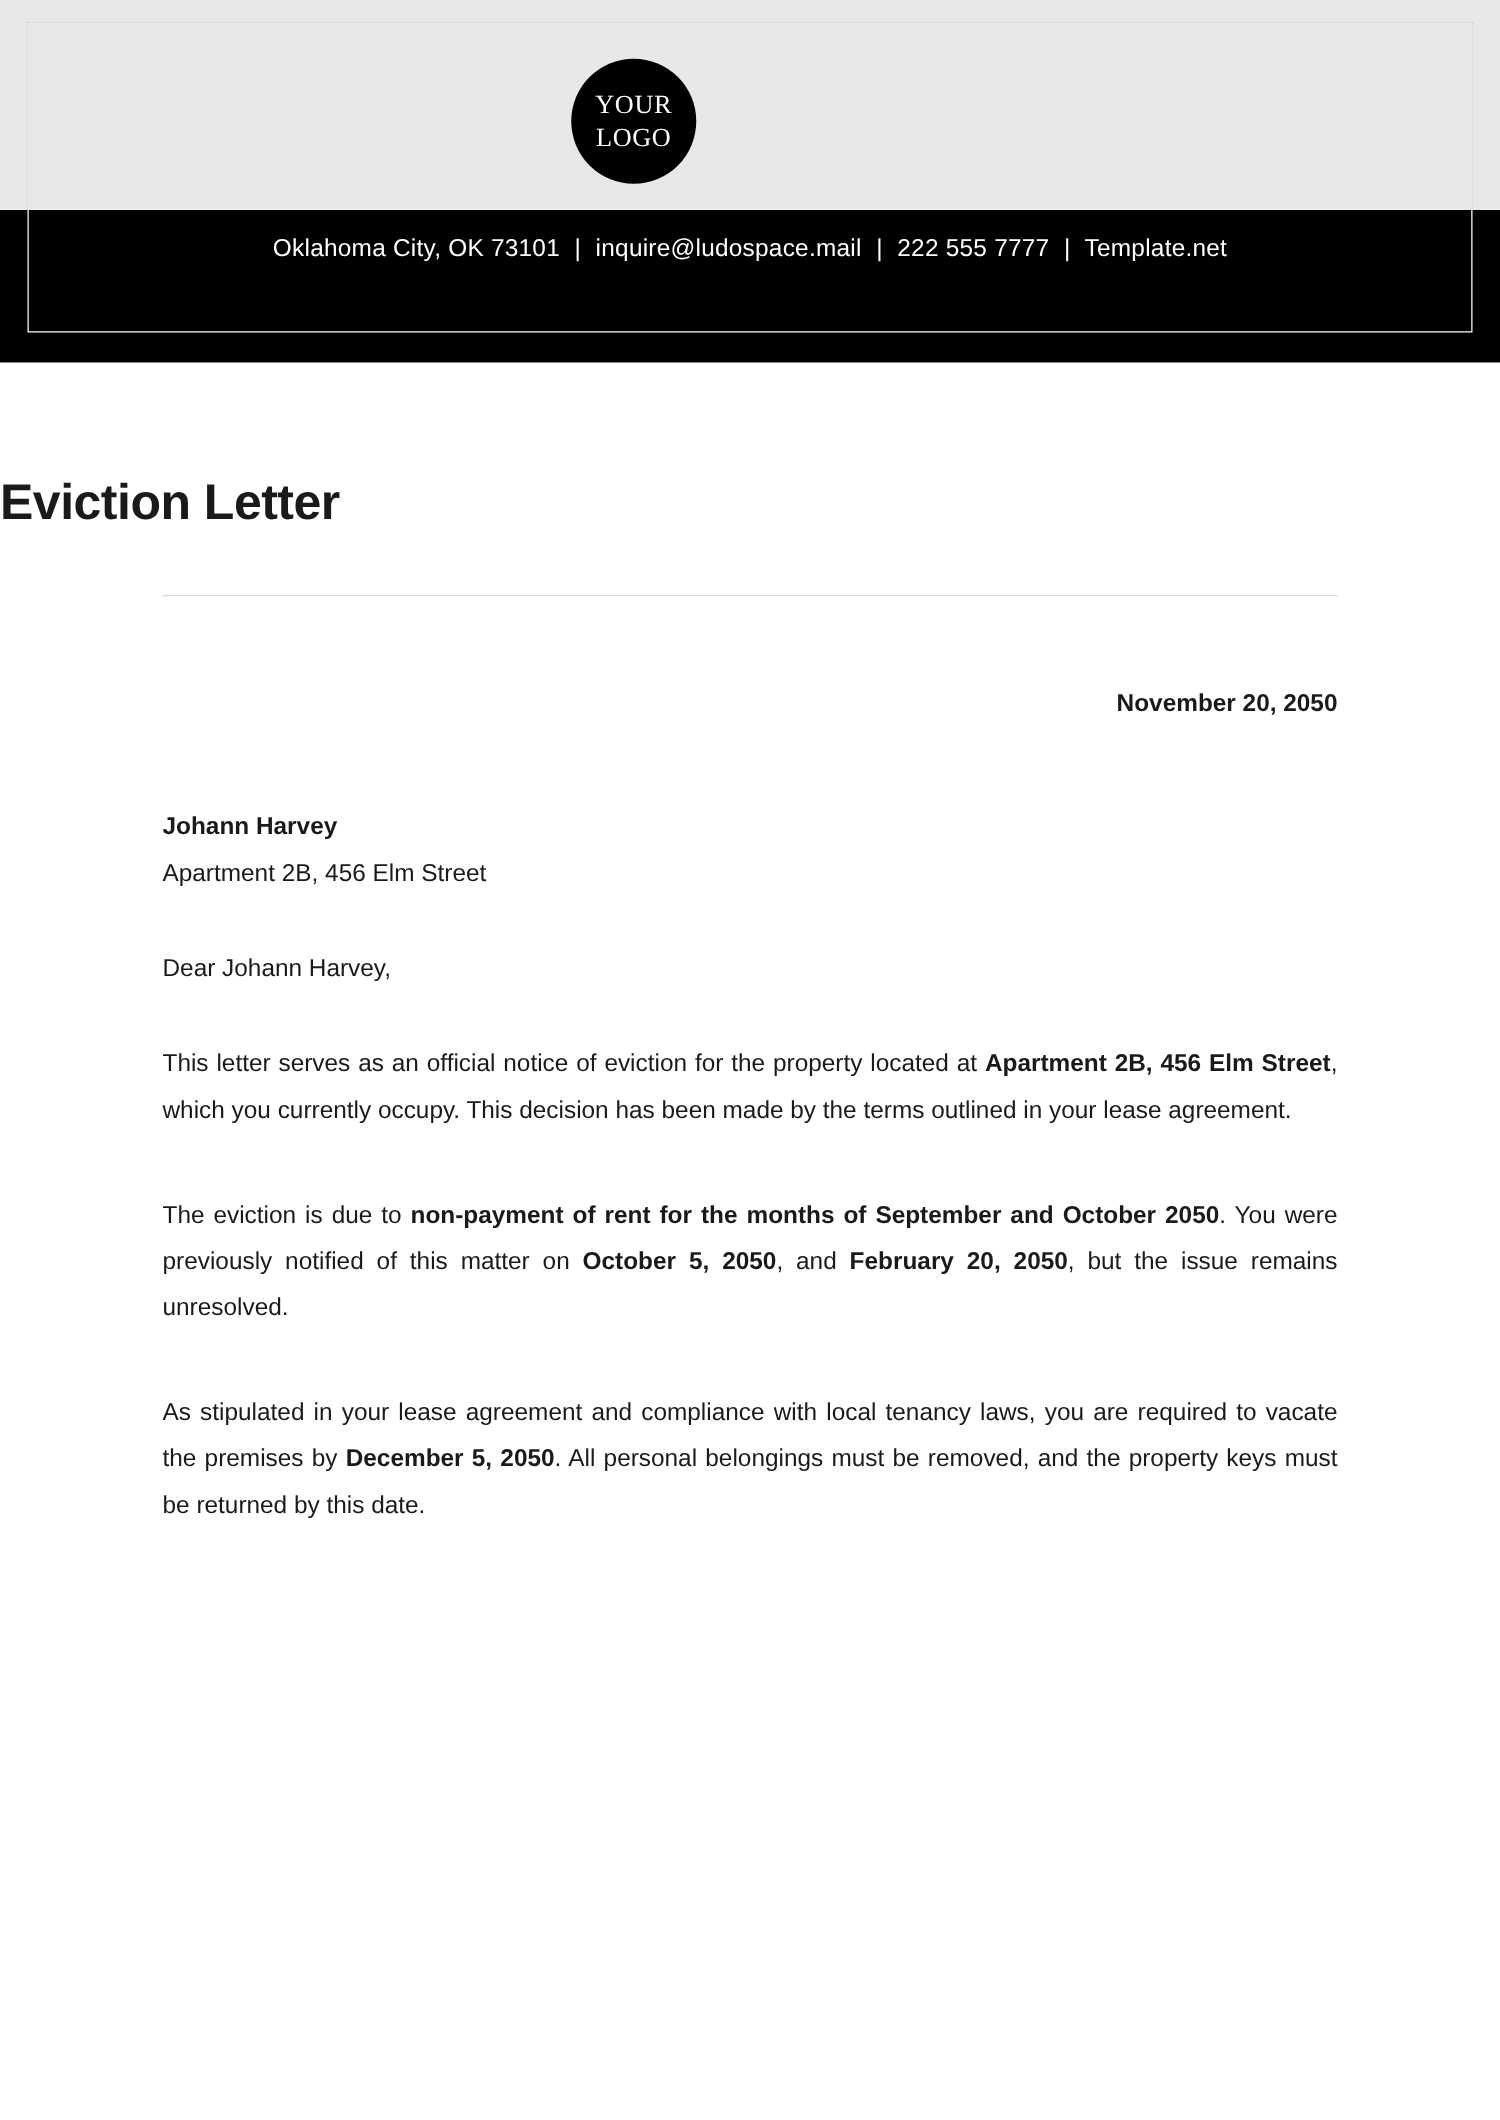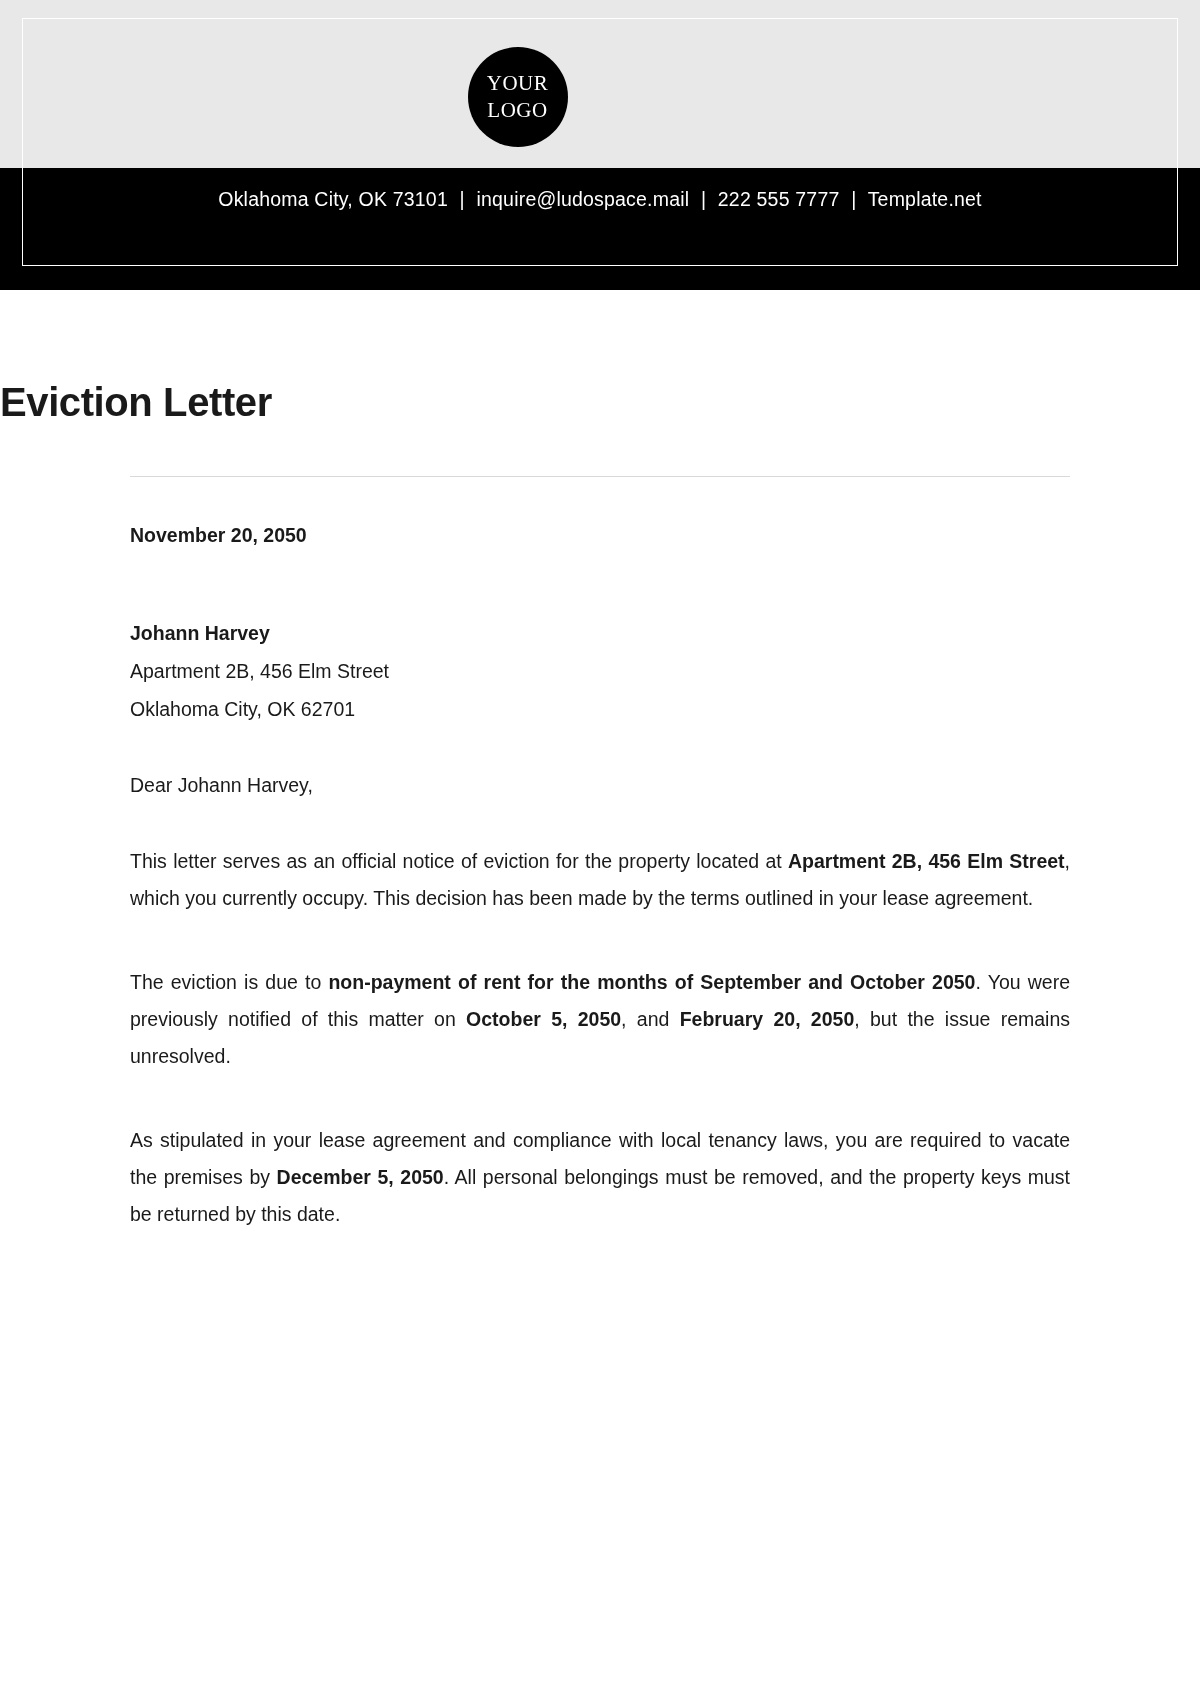--- a/index.html
+++ b/index.html
@@ -14,21 +14,20 @@
     color: #111111;
     overflow: hidden;
     position: relative;
   }
 
   
   .header {
     position: relative;
     width: 1014px;
     height: 290px;
-    padding-left: 21px;
   }
   .header-top {
     position: absolute;
     left: 0;
     top: 0;
     width: 1200px;
     height: 168px;
     background: #e8e8e8;
   }
   .header-bottom {
@@ -120,21 +119,22 @@
     width: 940px;
     margin: 0 auto;
     padding-top: 41px;
     font-size: 19px;
     line-height: 1.0;
     color: #1a1a1a;
   }
   .date {
     font-weight: bold;
     font-size: 19.5px;
-    margin-top: 8px;
+    margin-top: 36px;
+    text-align: right;
   }
   .block {
     margin-top: 68px;
     line-height: 1.95;
     font-size: 19.5px;
   }
   .block .name {
     font-weight: bold;
     display: block;
   }
@@ -192,21 +192,20 @@
   <div class="doc-title">Eviction Letter</div>
   <div class="divider"></div>
 
   <div class="content">
 
     <div class="date">November 20, 2050</div>
 
     <div class="block">
       <span class="name">Johann Harvey</span>
       <span class="addr-line">Apartment 2B, 456 Elm Street</span>
-      <span class="addr-line">Oklahoma City, OK 62701</span>
     </div>
 
 
     <div class="salutation">Dear Johann Harvey,</div>
 
     <p class="para"><span>This letter serves as an official notice of eviction for the property located at </span><b>Apartment 2B, 456 Elm Street</b><span>, which you currently occupy. This decision has been made by the terms outlined in your lease agreement.</span></p>
 
     <p class="para"><span>The eviction is due to </span><b>non-payment of rent for the months of September and October 2050</b><span>. You were previously notified of this matter on </span><b>October 5, 2050</b><span>, and </span><b>February 20, 2050</b><span>, but the issue remains unresolved.</span></p>
 
     <p class="para"><span>As stipulated in your lease agreement and compliance with local tenancy laws, you are required to vacate the premises by </span><b>December 5, 2050</b><span>. All personal belongings must be removed, and the property keys must be returned by this date.</span></p>

